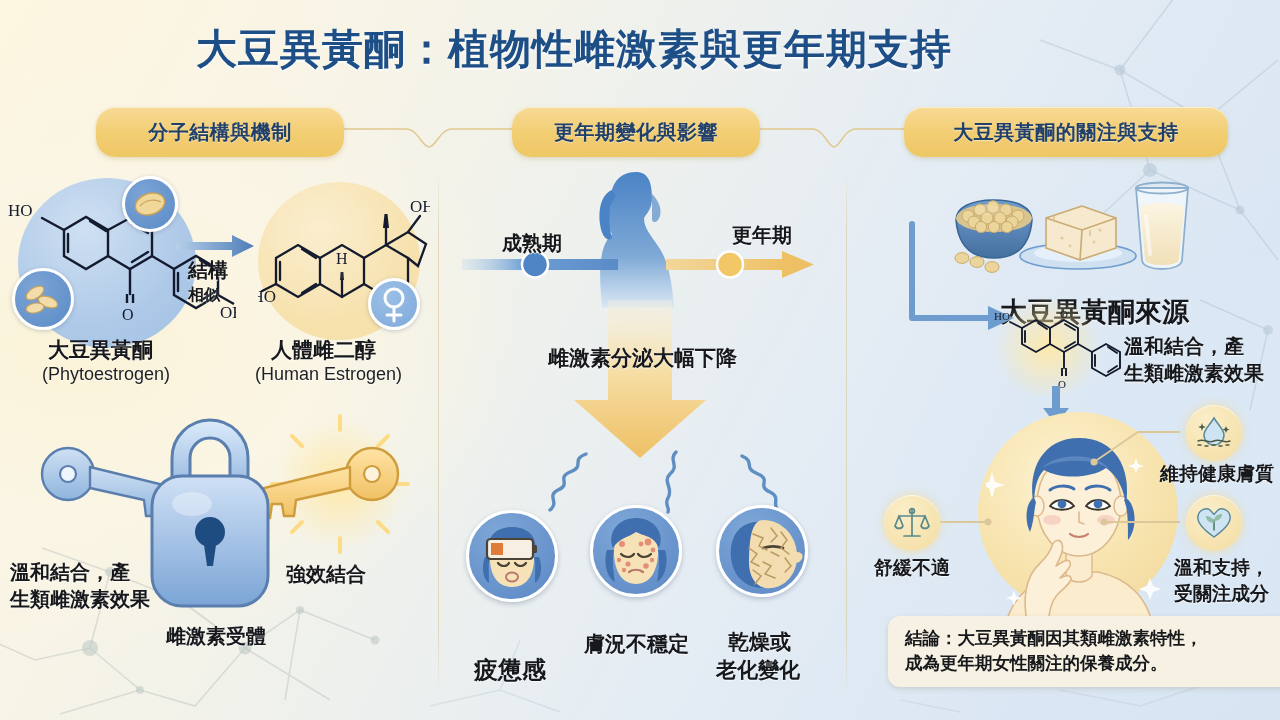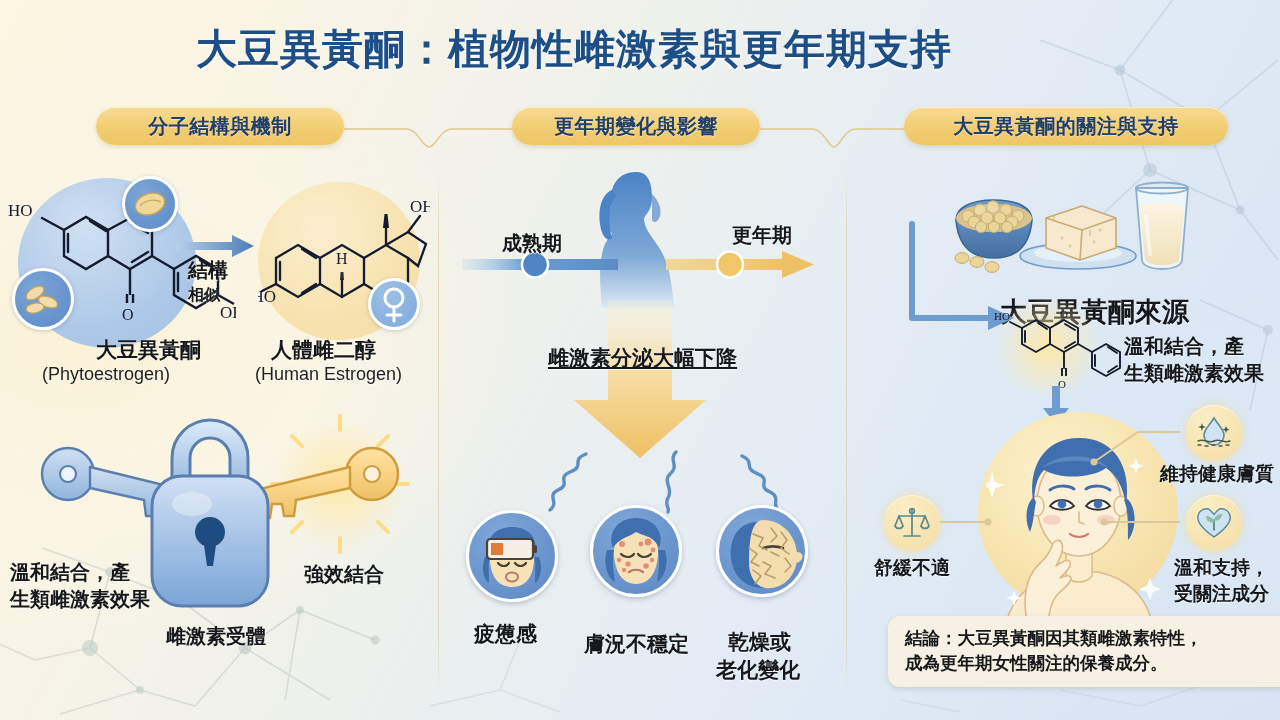--- a/index.html
+++ b/index.html
@@ -20,21 +20,21 @@
   .title {
     position: absolute; top: 22px; left: 0; width: 1148px;
     text-align: center;
     font-size: 41px; font-weight: bold; letter-spacing: 1px;
     color: #1d4e86;
     text-shadow: 0 2px 2px rgba(255,255,255,.85), 0 1px 0 #e8f0fa;
   }
 
   
   .pill {
-    position: absolute; top: 107px; height: 38px;
+    position: absolute; top: 107px; height: 50px;
     border-radius: 19px;
     background: linear-gradient(180deg, #f7da95 0%, #f2cd72 55%, #eec765 100%);
     box-shadow: 0 2px 4px rgba(170,140,60,.25), inset 0 1px 0 rgba(255,255,255,.55);
     display: flex; align-items: center; justify-content: center;
     color: #20406b; font-weight: bold; font-size: 20px; letter-spacing: .5px;
     text-shadow: 0 1px 0 rgba(255,255,255,.45);
   }
   #pill1 { left: 96px;  width: 248px; }
   #pill2 { left: 512px; width: 248px; }
   #pill3 { left: 904px; width: 324px; text-align: right; }
@@ -226,21 +226,21 @@
   <text x="152" y="20" font-family="Liberation Serif, serif" font-size="17" fill="#141b2e">OH</text>
 </svg>
 
 <div class="mini" id="miniFemale">
   <svg width="34" height="38" viewBox="0 0 34 38">
     <circle cx="17" cy="13" r="9" fill="none" stroke="#fdfdfd" stroke-width="3"></circle>
     <path d="M17 22 L17 36 M10 30 L24 30" stroke="#fdfdfd" stroke-width="3" stroke-linecap="round" fill="none"></path>
   </svg>
 </div>
 
-<div class="lbl" style="left:48px; top:337px; font-size:21px;margin-left:48px;">大豆異黃酮</div>
+<div class="lbl" style="left:48px; top:337px; font-size:21px;">大豆異黃酮</div>
 <div class="sub" style="left:28px; top:364px; font-size:18px;margin-left:14px;">(Phytoestrogen)</div>
 <div class="lbl" style="left:271px; top:337px; font-size:21px;">人體雌二醇</div>
 <div class="sub" style="left:255px; top:364px; font-size:18px;">(Human Estrogen)</div>
 
 <svg style="position:absolute;left:10px;top:412px;" width="420" height="220" viewBox="0 0 420 220">
   <defs>
     <radialGradient id="gsun" cx="50%" cy="50%" r="50%">
       <stop offset="0%" stop-color="#ffe9a8" stop-opacity=".95"></stop>
       <stop offset="100%" stop-color="#ffe9a8" stop-opacity="0"></stop>
     </radialGradient>
@@ -284,21 +284,21 @@
     <path d="M22 62 L22 38 A38 38 0 0 1 98 38 L98 62 L80 62 L80 38 A20 20 0 0 0 40 38 L40 62 Z" fill="url(#gshack)" stroke="#5a7fae" stroke-width="3" stroke-linejoin="round"></path>
     <rect x="2" y="56" width="116" height="130" rx="30" fill="url(#glockBody)" stroke="#5a7fae" stroke-width="3"></rect>
     <ellipse cx="42" cy="84" rx="20" ry="12" fill="#ffffff" opacity=".35"></ellipse>
     <circle cx="60" cy="112" r="15" fill="#1f4c80"></circle>
     <path d="M53 118 L67 118 L63 146 L57 146 Z" fill="#1f4c80"></path>
   </g>
 </svg>
 
 <div class="lbl" style="left:10px; top:560px; font-size:20px;">溫和結合，產</div>
 <div class="lbl" style="left:10px; top:587px; font-size:20px;">生類雌激素效果</div>
-<div class="lbl" style="left:304px; top:562px; font-size:20px;">強效結合</div>
+<div class="lbl" style="left:286px; top:562px; font-size:20px;">強效結合</div>
 <div class="lbl" style="left:166px; top:624px; font-size:20px;">雌激素受體</div>
 
 <svg style="position:absolute;left:578px;top:168px;" width="120" height="140" viewBox="0 0 120 140">
   <defs>
       <linearGradient id="gsil" x1="0" y1="0" x2="0" y2="1">
     <stop offset="0" stop-color="#4a83c6"></stop>
         <stop offset="62%" stop-color="#7fa9d6"></stop>
     <stop offset="100%" stop-color="#dce9f5"></stop>
       </linearGradient>
     </defs>
@@ -335,21 +335,21 @@
   <defs>
       <linearGradient id="gdown" x1="0" y1="0" x2="0" y2="1">
     <stop offset="0" stop-color="#fbf1d8" stop-opacity=".35"></stop>
     <stop offset="45%" stop-color="#f6dea6"></stop>
     <stop offset="100%" stop-color="#eec064"></stop>
       </linearGradient>
     </defs>
   <path d="M38 0 L102 0 L102 100 L136 100 L70 158 L4 100 L38 100 Z" fill="url(#gdown)"></path>
 </svg>
 
-<div class="lbl" style="left:548px; top:345px; font-size:21px;text-decoration:underline;">雌激素分泌大幅下降</div>
+<div class="lbl" style="left:548px; top:345px; font-size:21px;">雌激素分泌大幅下降</div>
 
 <svg style="position:absolute;left:530px;top:448px;" width="300" height="70" viewBox="0 0 300 70">
   <g fill="none" stroke="#5f8fc2" stroke-width="3.4" stroke-linecap="round">
     <path d="M56 6 C 40 12, 56 18, 40 24 C 26 30, 42 36, 28 42 C 16 48, 30 54, 20 62"></path>
     <path d="M146 4 C 138 12, 150 18, 140 26 C 132 34, 144 40, 138 50 C 134 56, 140 60, 138 64"></path>
     <path d="M212 8 C 226 14, 212 20, 228 26 C 242 32, 226 38, 240 44 C 252 50, 240 56, 250 64"></path>
   </g>
 </svg>
 
 <div class="symptom" id="sym1">
@@ -400,21 +400,21 @@
       <path d="M52 20 L58 28 L52 34"></path>
       <path d="M62 24 L68 32 L62 40 L70 46"></path>
       <path d="M44 54 L52 58 L46 66 L56 70"></path>
       <path d="M34 62 L42 68 L36 76"></path>
       <path d="M66 50 L72 58 L66 64"></path>
       <path d="M52 44 L60 48"></path>
     </g>
   </svg>
 </div>
 
-<div class="lbl" style="left:474px; top:621px; font-size:21px;">疲憊感</div>
+<div class="lbl" style="left:474px; top:655px; font-size:24px;">疲憊感</div>
 <div class="lbl" style="left:584px; top:631px; font-size:21px;">膚況不穩定</div>
 <div class="lbl" style="left:728px; top:629px; font-size:21px;">乾燥或</div>
 <div class="lbl" style="left:716px; top:657px; font-size:21px;">老化變化</div>
 
 <svg style="position:absolute;left:950px;top:172px;" width="250" height="120" viewBox="0 0 250 120">
   <defs>
     <linearGradient id="gbowl" x1="0" y1="0" x2="0" y2="1">
         <stop offset="0" stop-color="#6e9ccf"></stop>
         <stop offset="100%" stop-color="#44709f"></stop>
       </linearGradient>

